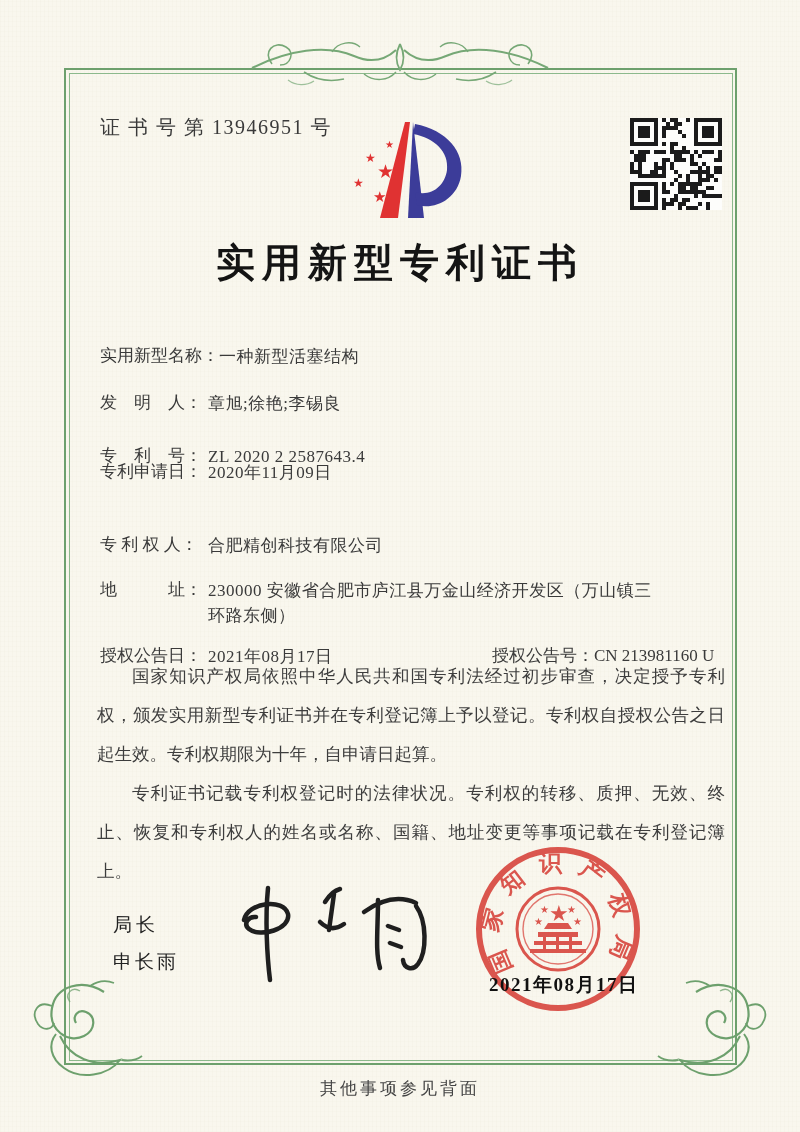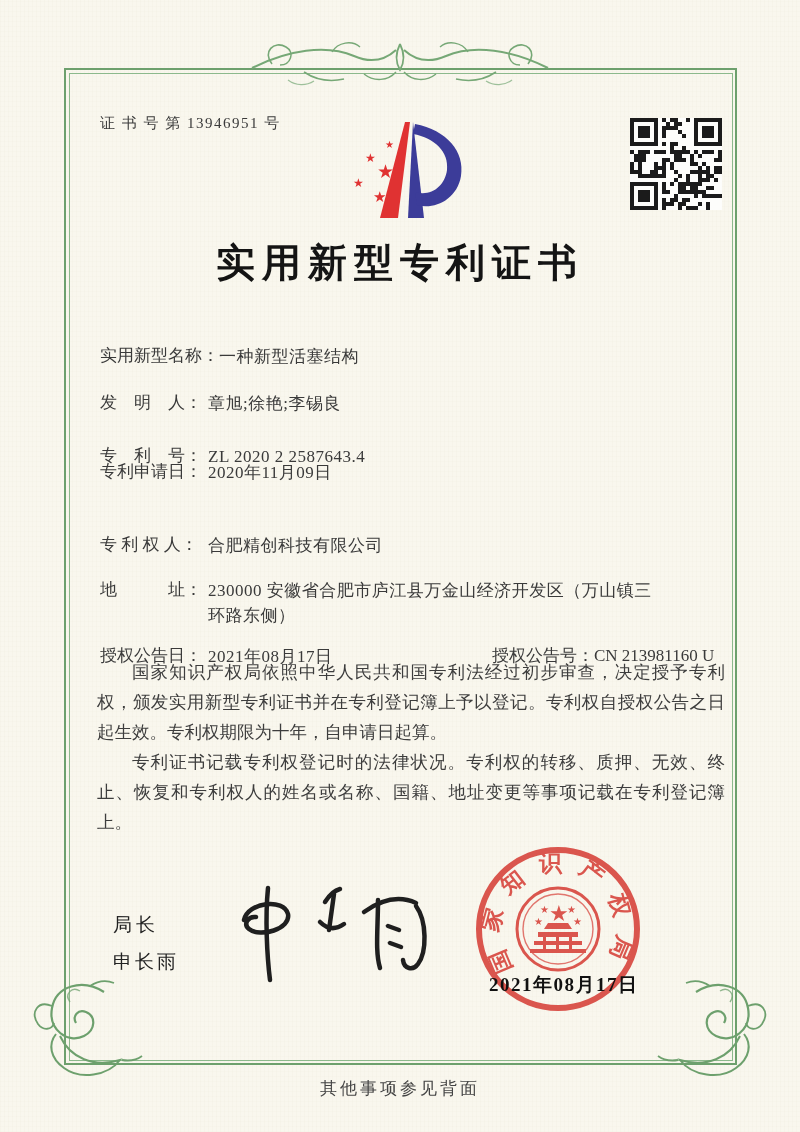--- a/index.html
+++ b/index.html
@@ -7,33 +7,33 @@
     position:relative;width:800px;height:1132px;overflow:hidden;
     background:#f9f7ee;
     background-image:repeating-linear-gradient(90deg, rgba(225,220,198,.10) 0 1px, transparent 1px 4px),
                      repeating-linear-gradient(0deg, rgba(225,220,198,.08) 0 1px, transparent 1px 5px);
     font-family:"Liberation Serif","DejaVu Serif",serif;color:#2e2e2e;
   }
   
   .frame{position:absolute;left:64px;top:68px;width:669px;height:993px;border:2.5px solid #6da06d;}
   .frame-inner{position:absolute;inset:2.5px;border:1px solid #8cb98c;}
   
-  .cert-no{position:absolute;left:100px;top:114px;font-size:15px;letter-spacing:1.5px;color:#3a3a3a;}
+  .cert-no{position:absolute;left:100px;top:114px;font-size:20px;letter-spacing:1.5px;color:#3a3a3a;}
   .qr{position:absolute;left:630px;top:118px;width:92px;height:92px;display:grid;grid-template-columns:repeat(23,4px);grid-auto-rows:4px;background:#fdfdfb;}
   .qr b{display:block;}
   .qr .on{background:#1b1b1b;}
   .logo{position:absolute;left:335px;top:110px;}
   .title{position:absolute;left:0;right:0;top:236px;text-align:center;font-size:39px;font-weight:bold;letter-spacing:7px;color:#141414;}
   
   .frow{position:absolute;left:100px;font-size:17px;color:#3a3a3a;}
   .flabel{display:inline-block;min-width:108px;white-space:pre;vertical-align:top;}
   .fvalue{display:inline-block;max-width:450px;vertical-align:top;line-height:25px;letter-spacing:.5px;}
   .grant-no{position:absolute;left:392px;top:0;white-space:nowrap;font-family:Liberation Serif, serif;}
   
-  .paras{position:absolute;left:97px;top:657px;width:628px;font-size:17.5px;line-height:30px;text-align:justify;color:#3d3d3d;}
+  .paras{position:absolute;left:97px;top:657px;width:628px;font-size:17.5px;line-height:39px;text-align:justify;color:#3d3d3d;}
   .paras p{margin:0;text-indent:2em;}
   
   .signer-title{position:absolute;left:113px;top:912px;font-size:19px;letter-spacing:4px;color:#222;}
   .signer-name{position:absolute;left:113px;top:949px;font-size:19px;letter-spacing:3px;color:#222;text-align:right;}
   .signature{position:absolute;left:228px;top:876px;}
   .seal{position:absolute;left:464px;top:835px;opacity:.93;}
   .seal-date{position:absolute;left:489px;top:972px;font-size:19px;font-weight:bold;letter-spacing:1.5px;color:#111;z-index:5;}
   .page-no{position:absolute;left:0;right:0;top:1029px;text-align:center;font-size:15px;color:#3a3a3a;letter-spacing:1px;}
   .back-note{position:absolute;left:0;right:0;top:1077px;text-align:center;font-size:17px;color:#444;letter-spacing:3px;}
   .ornament{position:absolute;}

